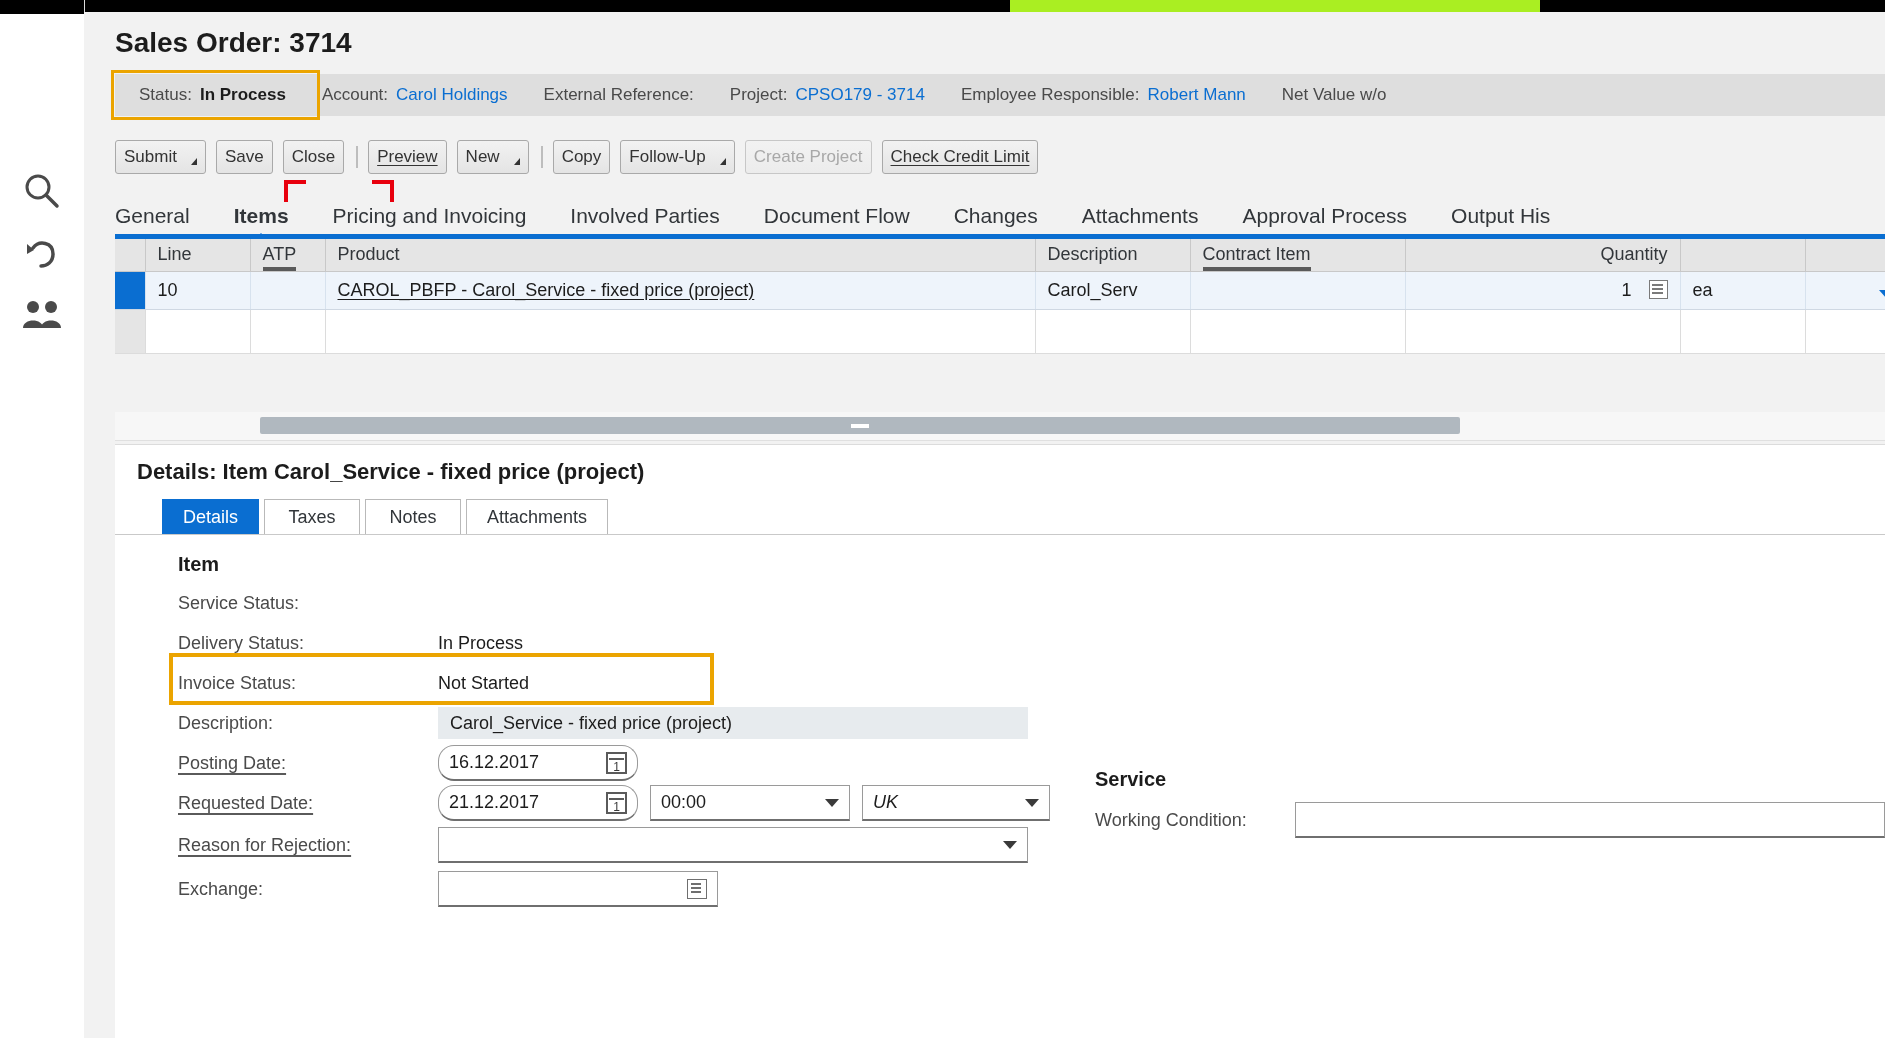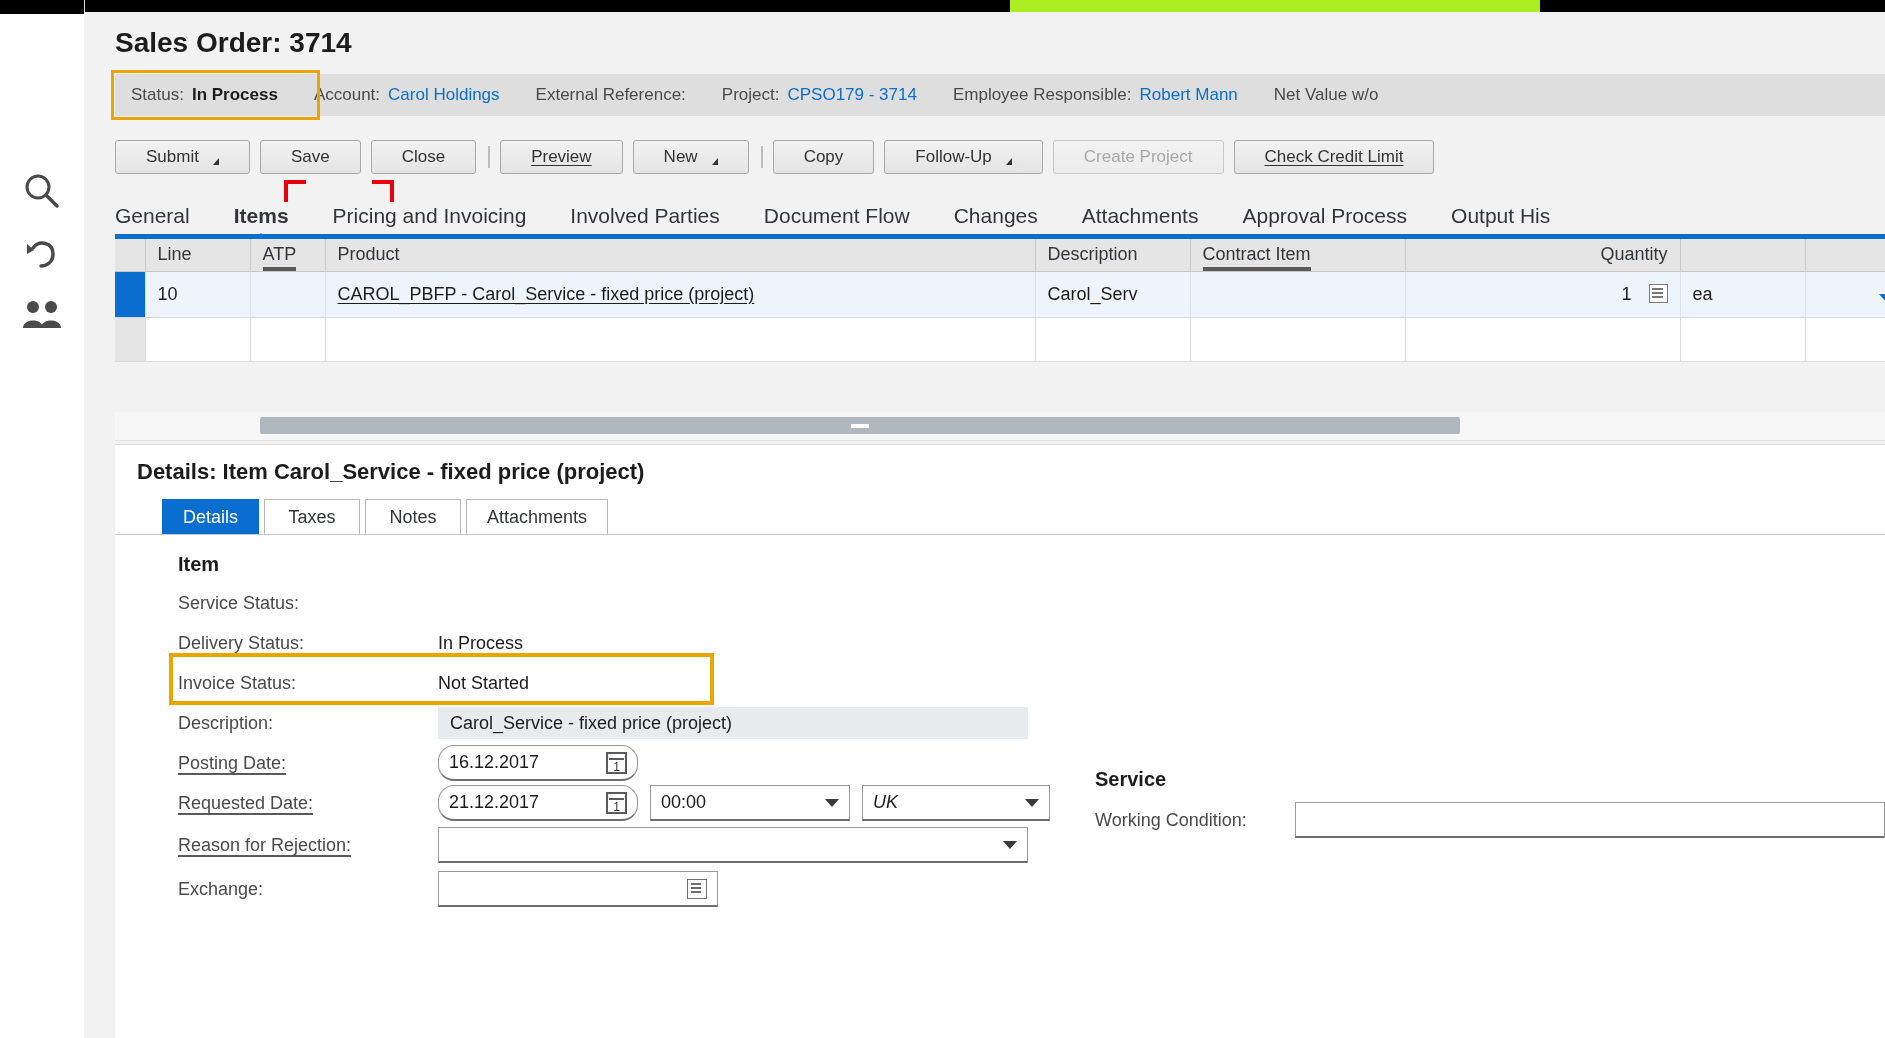--- a/index.html
+++ b/index.html
@@ -96,21 +96,21 @@
     align-items: center;
     white-space: nowrap;
   }
   .hdr-field {
     display: flex;
     align-items: baseline;
     font-size: 17px;
     color: #4a4a4a;
     margin-right: 36px;
   }
-  .hdr-field:first-child { margin-left: 16px; }
+  .hdr-field:first-child { margin-left: 24px; }
   .hdr-label { color: #4a4a4a; }
   .hdr-value { margin-left: 8px; color: #1c1c1c; }
   .hdr-value.bold { font-weight: bold; }
   .hdr-value.link { color: #0a6ed1; }
 
   
   .hl-status {
     position: absolute;
     left: 27px; top: 58px;
     width: 209px; height: 50px;
@@ -129,21 +129,21 @@
     height: 34px;
   }
   .btn {
     height: 34px;
     background: linear-gradient(#f2f2f2, #e4e4e4);
     border: 1px solid #a9a9a9;
     border-radius: 3px;
     font-family: "Liberation Sans", sans-serif;
     font-size: 17px;
     color: #333333;
-    padding: 0 30px;
+    padding: 0 8px;
     margin-right: 10px;
     display: flex;
     align-items: center;
     justify-content: center;
     box-sizing: border-box;
     cursor: pointer;
     white-space: nowrap;
   }
   .btn.disabled {
     color: #a8a8a8;
@@ -242,21 +242,21 @@
     cursor: pointer;
   }
   table.items th.num { text-align: right; }
   table.items th.sel { width: 30px; padding: 0; background: #e5e5e5; }
   th .sorted {
     border-bottom: 4px solid #5a5a5a;
     padding-bottom: 3px;
   }
   table.items td {
     background: #eef4fb;
-    height: 46px;
+    height: 38px;
     font-size: 18px;
     color: #1c1c1c;
     padding: 0 12px;
     border-right: 1px solid #d7e2ee;
     border-bottom: 1px solid #cfd8e3;
     box-sizing: border-box;
     vertical-align: middle;
   }
   table.items tr.empty td {
     background: #ffffff;

